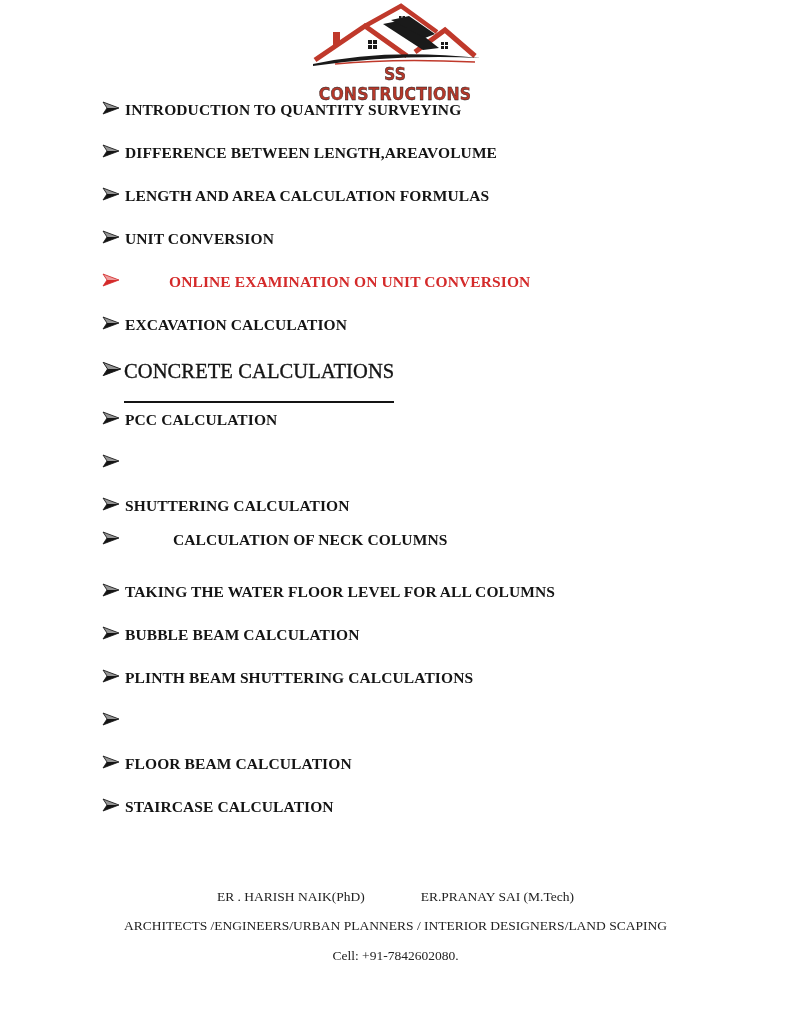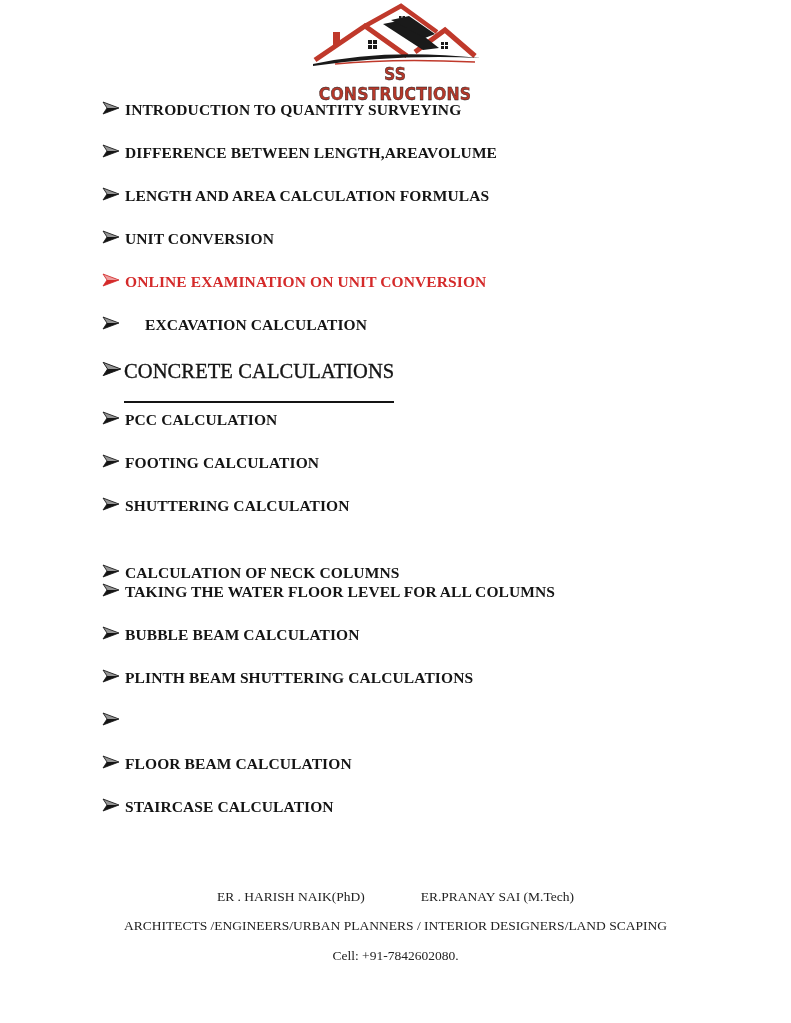--- a/index.html
+++ b/index.html
@@ -101,29 +101,29 @@
       <span class="label">LENGTH AND AREA CALCULATION FORMULAS</span>
     </div>
     <div class="topic" style="top: 230px;">
       <svg class="arrow" viewBox="0 0 18 14">
         <path d="M1,1 L17,7 L1,13 L5,7 Z" fill="#141414"></path>
         <path d="M1,1 L17,7 L5,7 Z" fill="#ffffff" opacity="0.55"></path>
         <path d="M1,1 L17,7 L1,13 L5,7 Z" fill="none" stroke="#141414" stroke-width="0.8"></path>
       </svg>
       <span class="label">UNIT CONVERSION</span>
     </div>
-    <div class="topic red" style="top: 273px;">
+    <div class="topic red" style="top: 273px; gap: 44px;">
       <svg class="arrow" viewBox="0 0 18 14">
         <path d="M1,1 L17,7 L1,13 L5,7 Z" fill="#d42a2a"></path>
         <path d="M1,1 L17,7 L5,7 Z" fill="#ffffff" opacity="0.55"></path>
         <path d="M1,1 L17,7 L1,13 L5,7 Z" fill="none" stroke="#d42a2a" stroke-width="0.8"></path>
       </svg>
       <span class="label">ONLINE EXAMINATION ON UNIT CONVERSION</span>
     </div>
-    <div class="topic" style="top: 316px; gap: 20px;">
+    <div class="topic" style="top: 316px;">
       <svg class="arrow" viewBox="0 0 18 14">
         <path d="M1,1 L17,7 L1,13 L5,7 Z" fill="#141414"></path>
         <path d="M1,1 L17,7 L5,7 Z" fill="#ffffff" opacity="0.55"></path>
         <path d="M1,1 L17,7 L1,13 L5,7 Z" fill="none" stroke="#141414" stroke-width="0.8"></path>
       </svg>
       <span class="label">EXCAVATION CALCULATION</span>
     </div>
     <div class="topic big" style="top: 360px;">
       <svg class="arrow" viewBox="0 0 18 14">
         <path d="M1,1 L17,7 L1,13 L5,7 Z" fill="#141414"></path>
@@ -139,31 +139,30 @@
         <path d="M1,1 L17,7 L1,13 L5,7 Z" fill="none" stroke="#141414" stroke-width="0.8"></path>
       </svg>
       <span class="label">PCC CALCULATION</span>
     </div>
     <div class="topic" style="top: 454px;">
       <svg class="arrow" viewBox="0 0 18 14">
         <path d="M1,1 L17,7 L1,13 L5,7 Z" fill="#141414"></path>
         <path d="M1,1 L17,7 L5,7 Z" fill="#ffffff" opacity="0.55"></path>
         <path d="M1,1 L17,7 L1,13 L5,7 Z" fill="none" stroke="#141414" stroke-width="0.8"></path>
       </svg>
-      <span class="label">FOOTING CALCULATION</span>
     </div>
     <div class="topic" style="top: 497px;">
       <svg class="arrow" viewBox="0 0 18 14">
         <path d="M1,1 L17,7 L1,13 L5,7 Z" fill="#141414"></path>
         <path d="M1,1 L17,7 L5,7 Z" fill="#ffffff" opacity="0.55"></path>
         <path d="M1,1 L17,7 L1,13 L5,7 Z" fill="none" stroke="#141414" stroke-width="0.8"></path>
       </svg>
       <span class="label">SHUTTERING CALCULATION</span>
     </div>
-    <div class="topic" style="top: 564px;">
+    <div class="topic" style="top: 531px; gap: 48px;">
       <svg class="arrow" viewBox="0 0 18 14">
         <path d="M1,1 L17,7 L1,13 L5,7 Z" fill="#141414"></path>
         <path d="M1,1 L17,7 L5,7 Z" fill="#ffffff" opacity="0.55"></path>
         <path d="M1,1 L17,7 L1,13 L5,7 Z" fill="none" stroke="#141414" stroke-width="0.8"></path>
       </svg>
       <span class="label">CALCULATION OF NECK COLUMNS</span>
     </div>
     <div class="topic" style="top: 583px;">
       <svg class="arrow" viewBox="0 0 18 14">
         <path d="M1,1 L17,7 L1,13 L5,7 Z" fill="#141414"></path>

